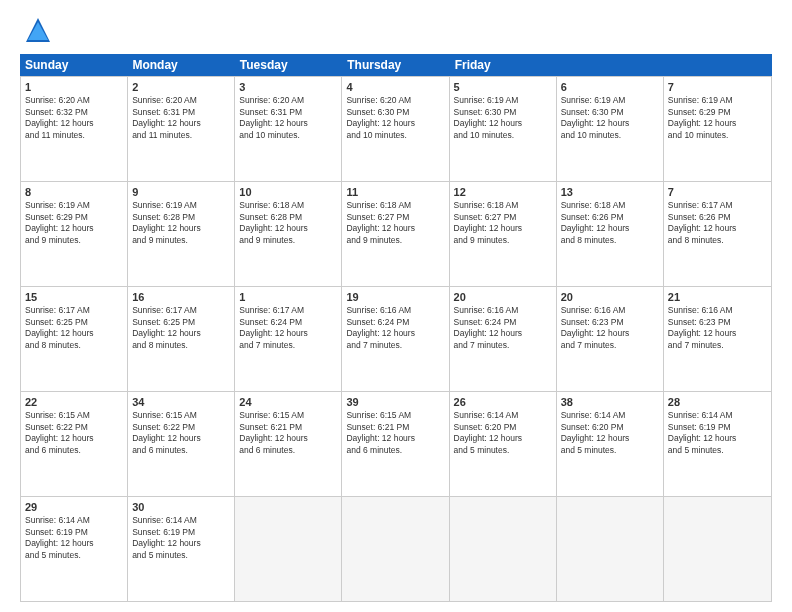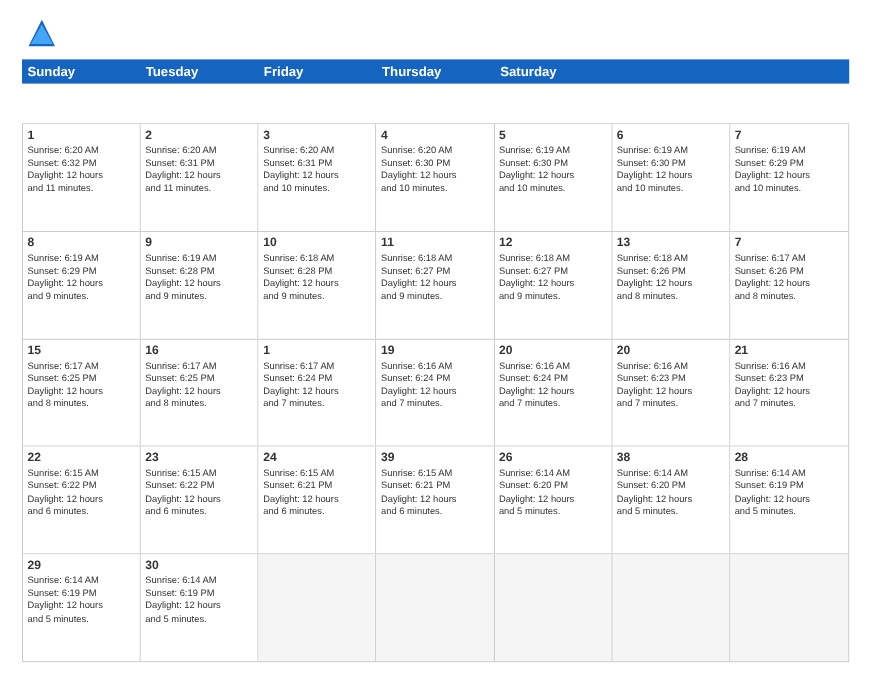--- a/index.html
+++ b/index.html
@@ -56,21 +56,20 @@
       color: #333;
     }
     .location {
       font-size: 14px;
       color: #555;
     }
     .calendar {
       flex: 1;
       display: flex;
       flex-direction: column;
-      gap: 36px;
     }
     .cal-header {
       display: grid;
       grid-template-columns: repeat(7, 1fr);
       background: #1565c0;
     }
     .cal-header-cell {
       color: #fff;
       font-size: 12px;
       font-weight: bold;
@@ -135,24 +134,24 @@
     </div>
     <div class="title-section">
       <div class="month-title"></div>
       <div class="location"></div>
     </div>
   </div>
 
   <div class="calendar">
     <div class="cal-header">
     <div class="cal-header-cell">Sunday</div>
+        <div class="cal-header-cell">Monday</div>
         <div class="cal-header-cell">Tuesday</div>
+        <div class="cal-header-cell">Thursday</div>
         <div class="cal-header-cell">Friday</div>
-        <div class="cal-header-cell">Thursday</div>
-        <div class="cal-header-cell">Saturday</div>
       </div>
     <div class="cal-body">
     <div class="cal-row">
           <div class="cal-cell">
             <span class="day-number">1</span>
             <div class="cell-text">Sunrise: 6:20 AM<br>Sunset: 6:32 PM<br>Daylight: 12 hours<br>and 11 minutes.</div>
           </div>
           <div class="cal-cell">
             <span class="day-number">2</span>
             <div class="cell-text">Sunrise: 6:20 AM<br>Sunset: 6:31 PM<br>Daylight: 12 hours<br>and 11 minutes.</div>
@@ -237,21 +236,21 @@
             <span class="day-number">21</span>
             <div class="cell-text">Sunrise: 6:16 AM<br>Sunset: 6:23 PM<br>Daylight: 12 hours<br>and 7 minutes.</div>
           </div>
         </div>
         <div class="cal-row">
           <div class="cal-cell">
             <span class="day-number">22</span>
             <div class="cell-text">Sunrise: 6:15 AM<br>Sunset: 6:22 PM<br>Daylight: 12 hours<br>and 6 minutes.</div>
           </div>
           <div class="cal-cell">
-            <span class="day-number">23</span>
+            <span class="day-number">34</span>
             <div class="cell-text">Sunrise: 6:15 AM<br>Sunset: 6:22 PM<br>Daylight: 12 hours<br>and 6 minutes.</div>
           </div>
           <div class="cal-cell">
             <span class="day-number">24</span>
             <div class="cell-text">Sunrise: 6:15 AM<br>Sunset: 6:21 PM<br>Daylight: 12 hours<br>and 6 minutes.</div>
           </div>
           <div class="cal-cell">
             <span class="day-number">39</span>
             <div class="cell-text">Sunrise: 6:15 AM<br>Sunset: 6:21 PM<br>Daylight: 12 hours<br>and 6 minutes.</div>
           </div>

